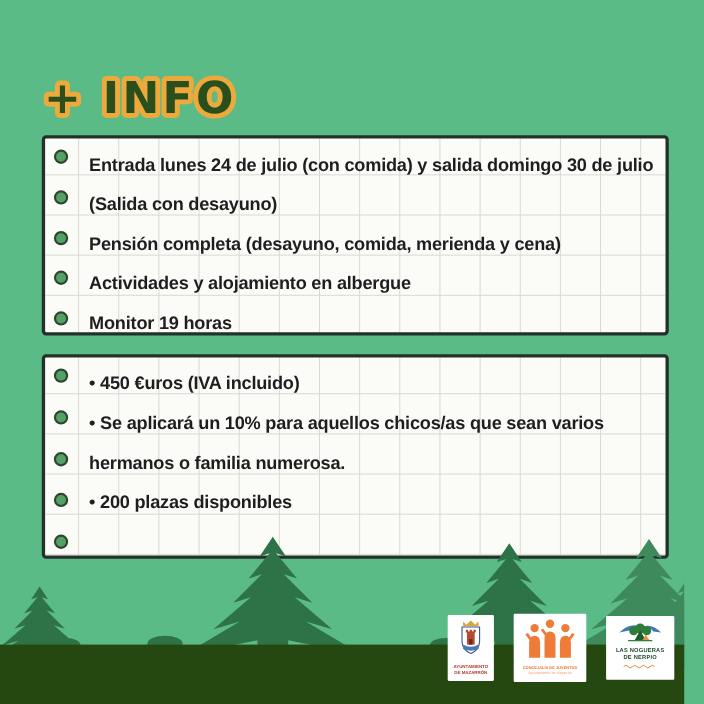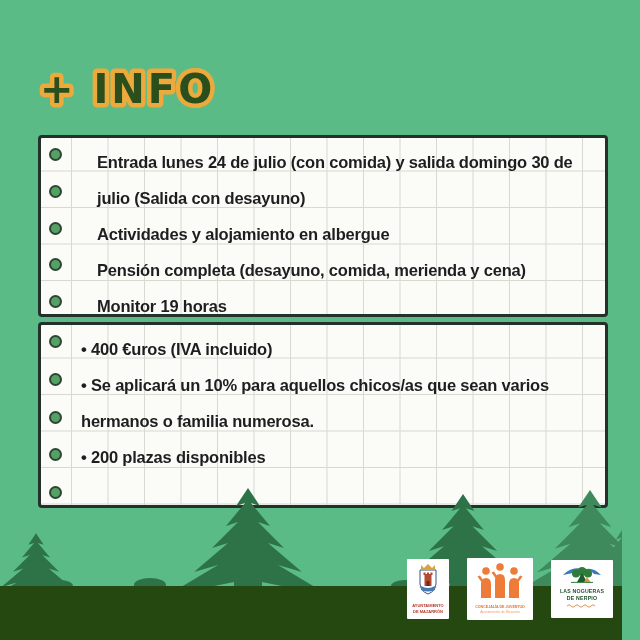--- a/index.html
+++ b/index.html
@@ -10,21 +10,21 @@
   .title-svg text{font-family:"DejaVu Sans",sans-serif;font-weight:bold;font-size:40px;
           letter-spacing:3px;fill:#2b4f1c;stroke:#eca93c;stroke-width:9px;
           paint-order:stroke;stroke-linejoin:round;}
   
   .card{position:absolute;left:38px;width:570px;background-color:#fbfbf7;
         border:3px solid #26302a;border-radius:4px;box-sizing:border-box;
         background-image:
           linear-gradient(to right,#d9d9d2 1px,transparent 1px),
           linear-gradient(to bottom,#d9d9d2 1px,transparent 1px);
         background-size:36.5px 36.5px;background-position:30px -4px;}
-  .card1{top:135px;height:182px;padding-left:16px;}
+  .card1{top:123px;height:182px;}
   .card2{top:322px;height:186px;}
   .holes{position:absolute;left:8px;top:10px;bottom:6px;width:12px;display:flex;
          flex-direction:column;justify-content:space-between;}
   .hole{width:9px;height:9px;border-radius:50%;background:#55a064;border:2px solid #2c4631;}
   .card-content{padding:6px 8px 0 40px;}
   .card-content p{margin:0;font-size:16.5px;line-height:36px;font-weight:700;
          color:#1e1e20;letter-spacing:-0.2px;}
   
   .forest{position:absolute;left:0;bottom:0;width:640px;height:160px;display:block;}
   
@@ -47,36 +47,36 @@
   <section class="card card1">
     <div class="holes">
       <span class="hole"></span>
       <span class="hole"></span>
       <span class="hole"></span>
       <span class="hole"></span>
       <span class="hole"></span>
     </div>
     <div class="card-content">
       <p>Entrada lunes 24 de julio (con comida) y salida domingo 30 de julio (Salida con desayuno)</p>
+      <p>Pensión completa (desayuno, comida, merienda y cena)</p>
       <p>Actividades y alojamiento en albergue</p>
-      <p>Pensión completa (desayuno, comida, merienda y cena)</p>
       <p>Monitor 19 horas</p>
     </div>
   </section>
 
   <section class="card card2">
     <div class="holes">
       <span class="hole"></span>
       <span class="hole"></span>
       <span class="hole"></span>
       <span class="hole"></span>
       <span class="hole"></span>
     </div>
     <div class="card-content">
-      <p>• 400 €uros (IVA incluido)</p>
+      <p>• 450 €uros (IVA incluido)</p>
       <p>• Se aplicará un 10% para aquellos chicos/as que sean varios hermanos o familia numerosa.</p>
       <p>• 200 plazas disponibles</p>
     </div>
   </section>
 
   <svg class="forest" viewBox="0 0 640 160" preserveAspectRatio="none">
     <defs>
       <path id="pine" d="M100 2 L88 20 L97 17 L78 40 L90 36 L64 62 L80 57 L46 86 L70 79 L18 110 L86 96 L86 120 L114 120 L114 96 L182 110 L130 79 L154 86 L120 57 L136 62 L110 36 L122 40 L103 17 L112 20 Z"></path>
     </defs>
     <g fill="#3f8a5c">

